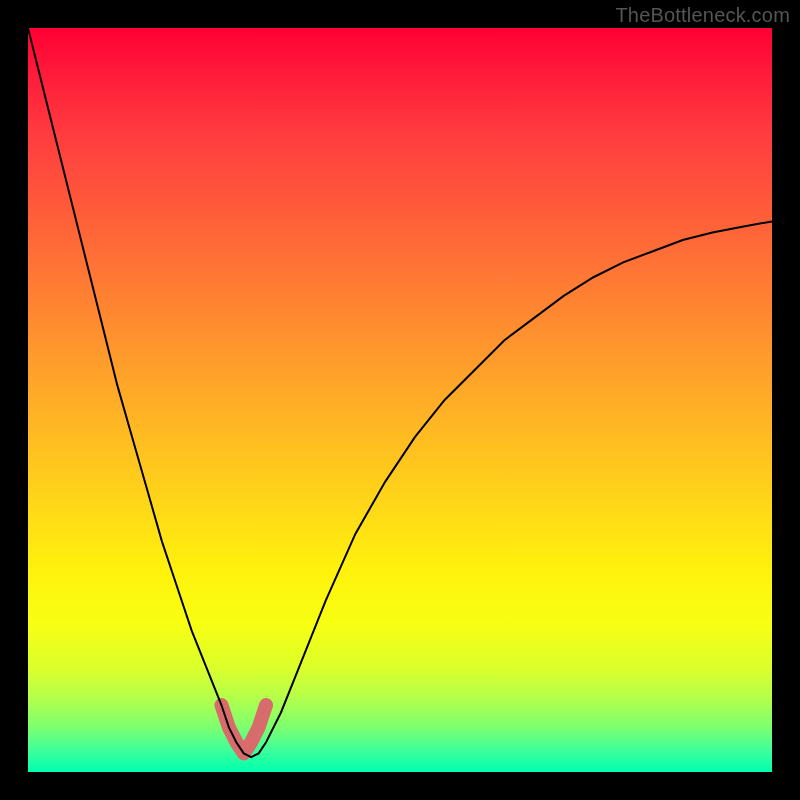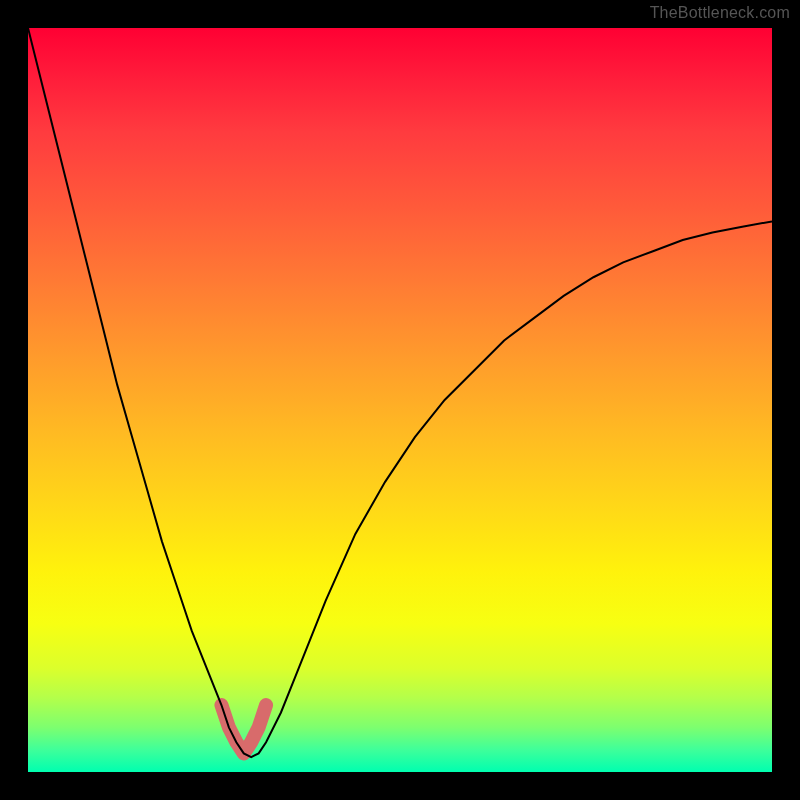--- a/index.html
+++ b/index.html
@@ -63,21 +63,21 @@
     stroke: #d86b6b;
     stroke-width: 14;
     stroke-linecap: round;
     stroke-linejoin: round;
   }
   .watermark {
     position: absolute;
     top: 4px;
     right: 10px;
     color: #555;
-    font-size: 16px;
+    font-size: 20px;
     font-weight: 500;
     letter-spacing: 0.2px;
     user-select: none;
   }
 </style>
 </head>
 <body>
 
 <div class="frame">
 

